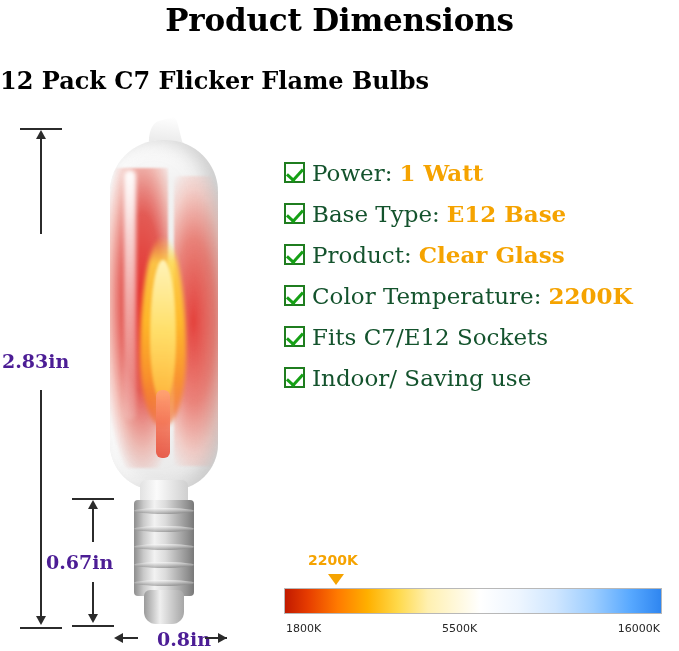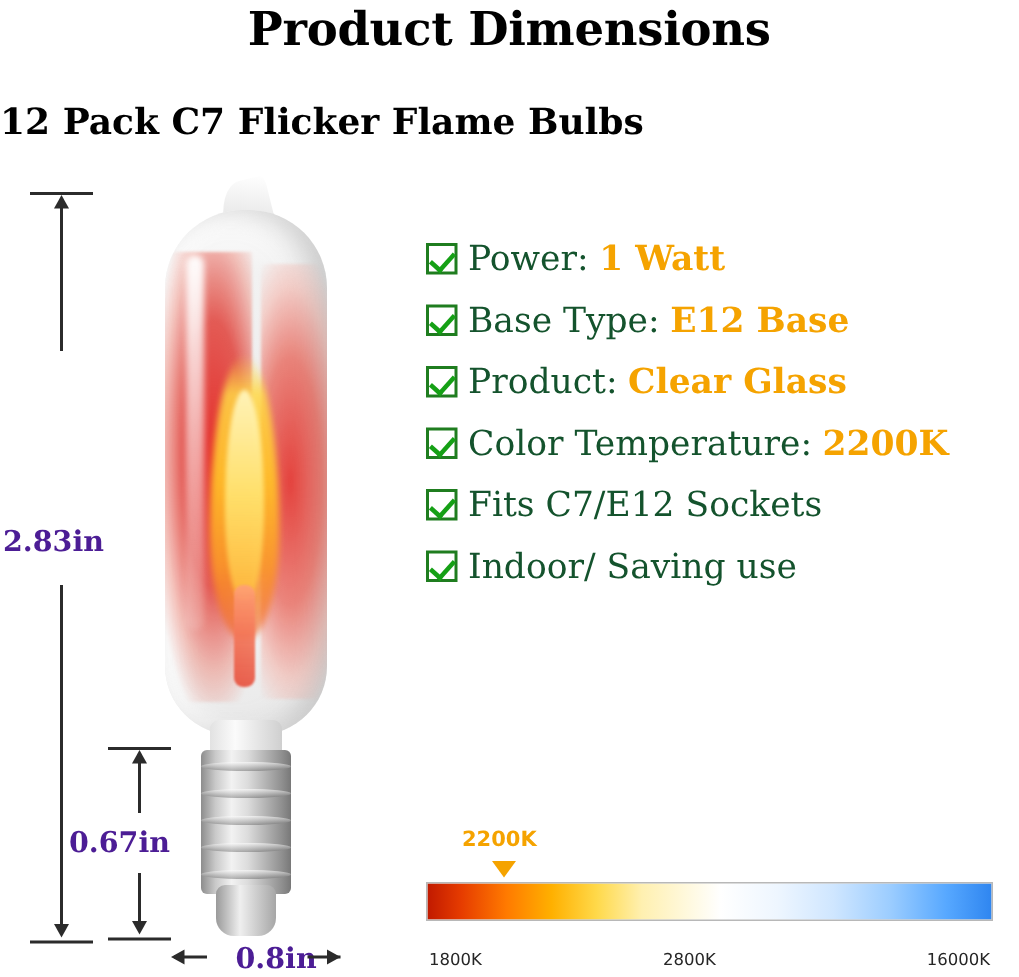--- a/index.html
+++ b/index.html
@@ -242,21 +242,21 @@
     width: 378px; height: 26px;
     border: 1px solid #b8b8b8;
     background: linear-gradient(90deg,
       #c11a00 0%, #e63c00 6%, #ff7a00 14%, #ffb000 22%,
       #ffd94a 30%, #fff0b0 38%, #ffffff 52%, #eef6ff 62%,
       #cfe6ff 72%, #9ccdff 82%, #57a8ff 92%, #2f86f0 100%);
   }
   .kelvin-ticks {
     position: relative;
     width: 378px; height: 18px;
-    margin-top: 19px;
+    margin-top: 8px;
   }
   .kelvin-tick {
     position: absolute;
     top: 0;
     font-family: "DejaVu Sans", sans-serif;
     font-size: 11px;
     color: #262626;
   }
   .marker-label {
     position: absolute;
@@ -356,18 +356,18 @@
       <span class="feat-label">Indoor/ Saving use</span>
     </div>
   </div>
 
   <div id="kelvin">
     <div class="marker-label">2200K</div>
     <div class="marker-arrow"></div>
     <div class="kelvin-bar"></div>
     <div class="kelvin-ticks">
       <span class="kelvin-tick" style="left:2px;">1800K</span>
-      <span class="kelvin-tick" style="left:158px;">2800K</span>
+      <span class="kelvin-tick" style="left:158px;">5500K</span>
       <span class="kelvin-tick" style="right:2px;">16000K</span>
     </div>
   </div>
 
 </div>
 
 </body></html>

